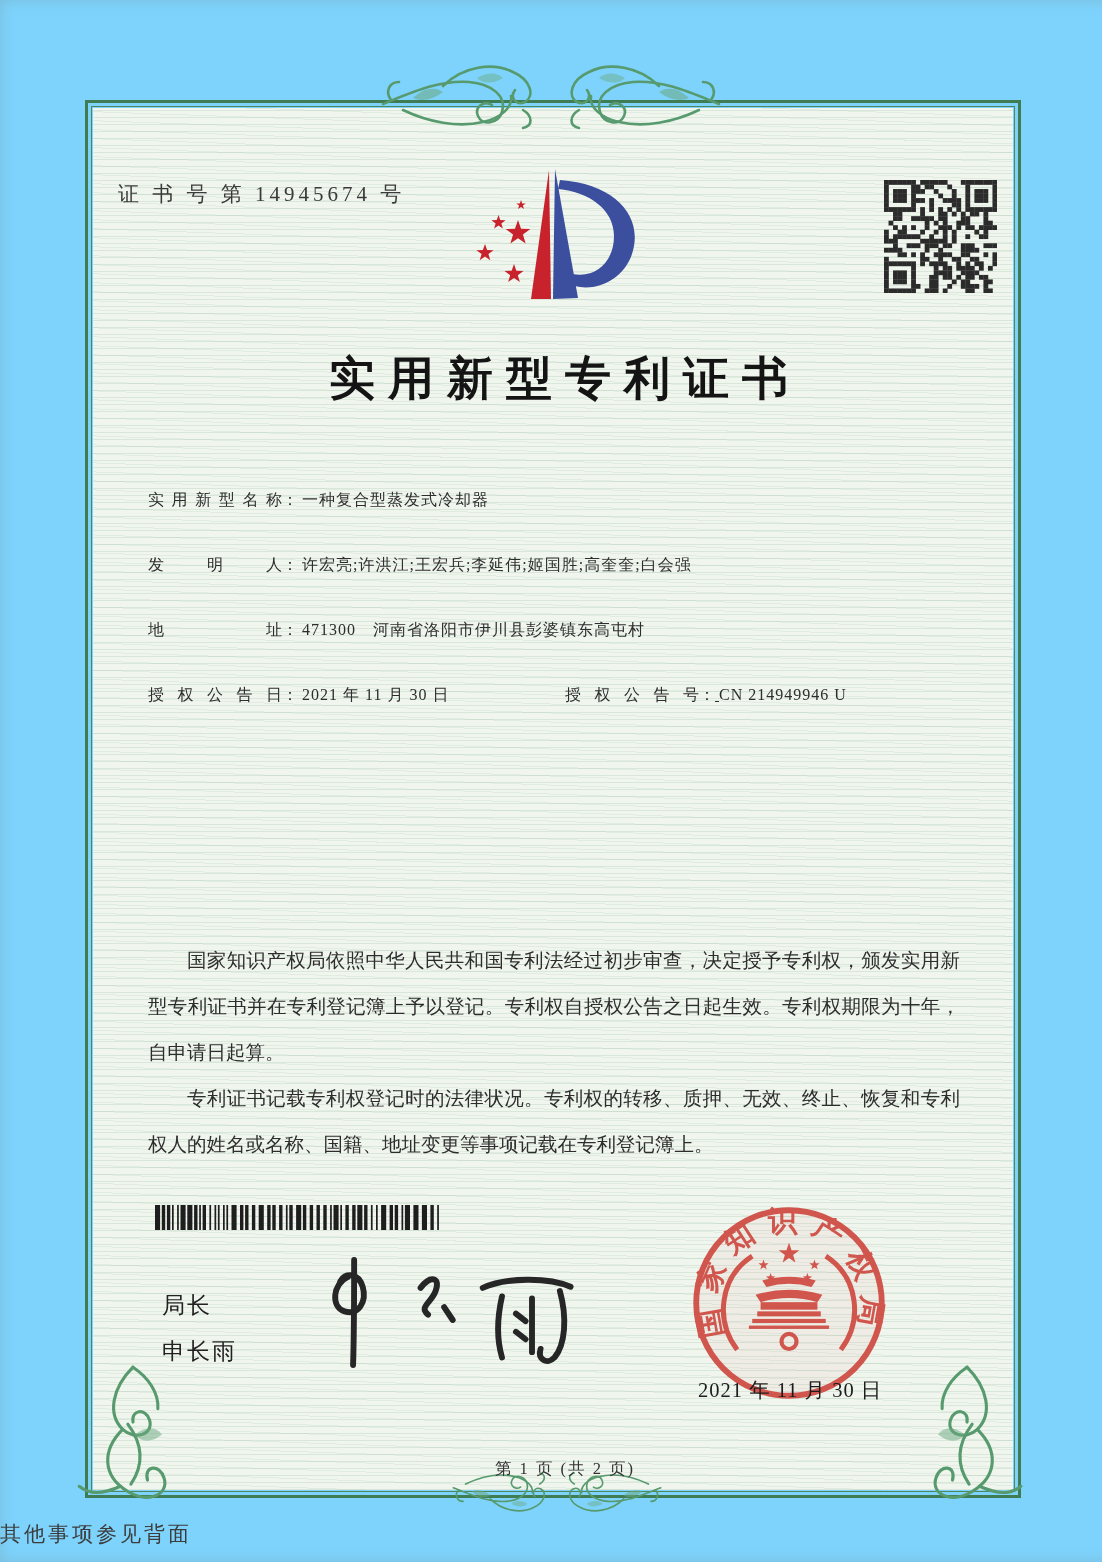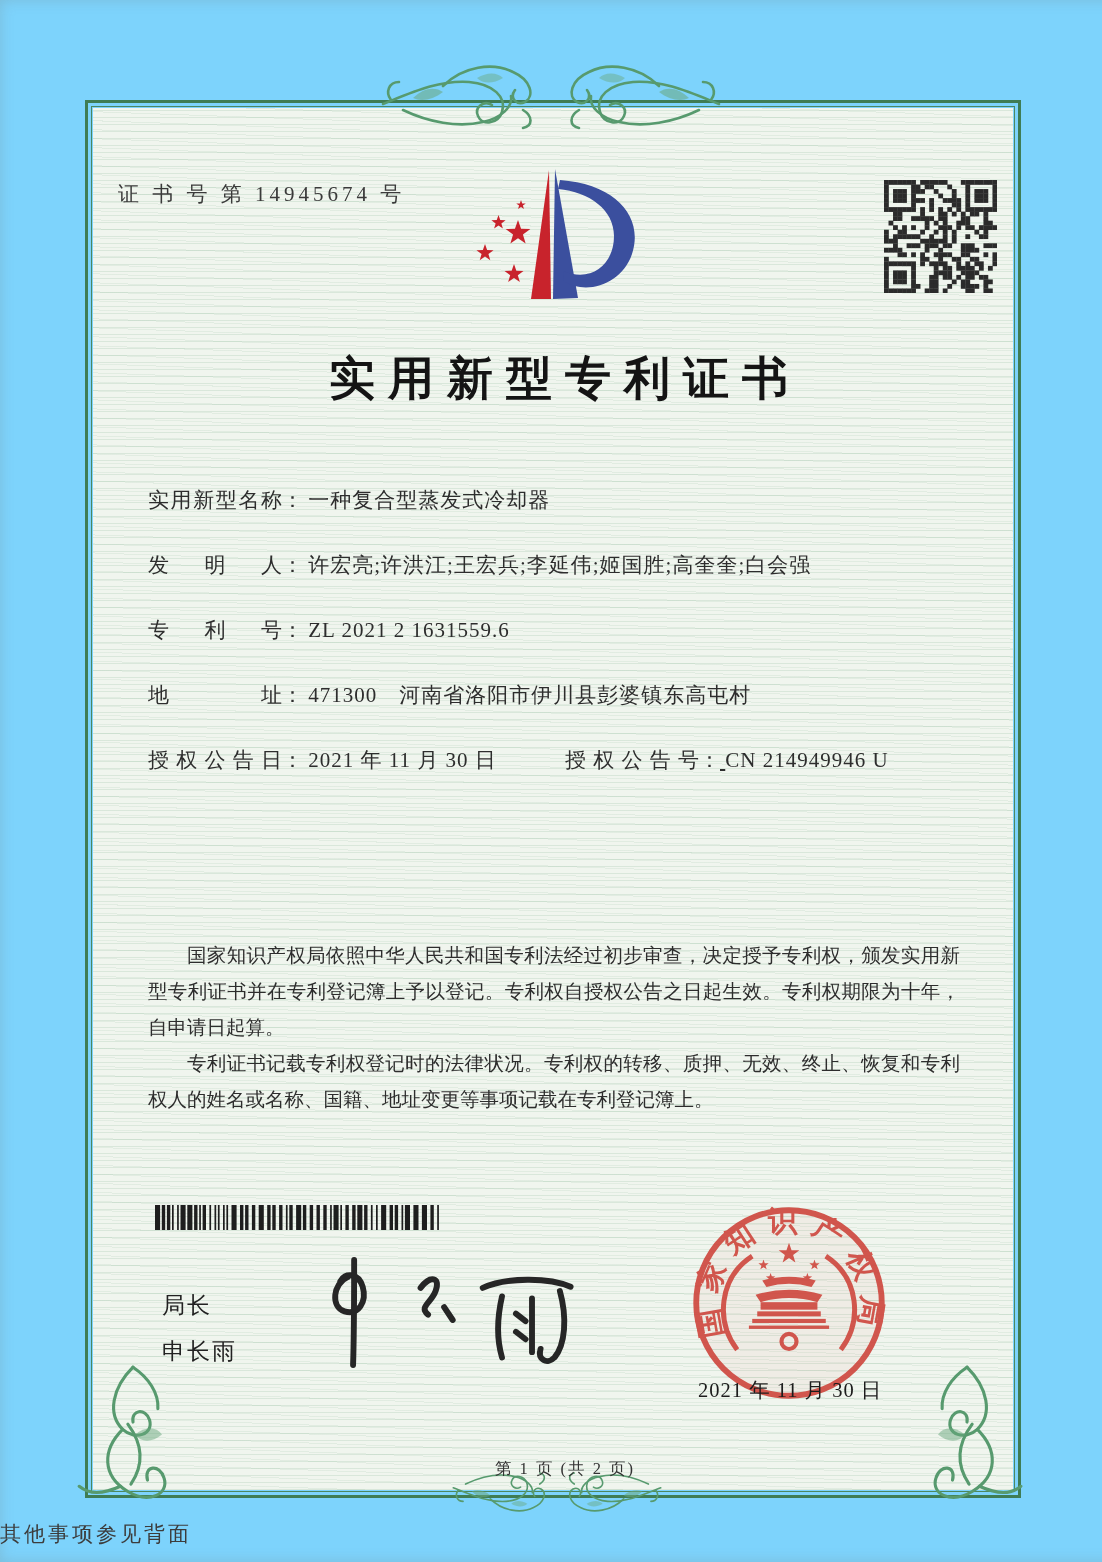--- a/index.html
+++ b/index.html
@@ -15,27 +15,27 @@
       repeating-linear-gradient(2deg, rgba(125,175,140,0.13) 0px, rgba(125,175,140,0.13) 1px, rgba(0,0,0,0) 1px, rgba(0,0,0,0) 9px);}
   .orn{position:absolute;pointer-events:none;}
   
   .cert-no{position:absolute;left:118px;top:180px;font-size:21px;letter-spacing:4px;color:#3a3a3a;}
   .logo{position:absolute;left:452px;top:156px;}
   .qr{position:absolute;left:884px;top:180px;width:113px;height:113px;}
   .title{position:absolute;left:0;right:0;top:348px;text-align:center;font-size:46px;font-weight:700;
          letter-spacing:13px;color:#141414;}
   
   .fields{position:absolute;left:148px;top:486px;width:820px;}
-  .frow{height:65px;font-size:21px;color:#2d2d2d;line-height:28px;position:relative;white-space:nowrap;}
+  .frow{height:65px;font-size:16px;color:#2d2d2d;line-height:28px;position:relative;white-space:nowrap;}
   .flabel{display:inline-block;width:134px;text-align:justify;text-align-last:justify;vertical-align:top;}
   .fcolon{display:inline-block;vertical-align:top;}
   .fvalue{display:inline-block;vertical-align:top;letter-spacing:1px;}
   .grant-col2{position:absolute;left:417px;top:0;text-decoration:underline;}
   
-  .paras{position:absolute;left:148px;top:938px;width:812px;font-size:19.5px;line-height:36px;color:#2d2d2d;
+  .paras{position:absolute;left:148px;top:938px;width:812px;font-size:19.5px;line-height:46px;color:#2d2d2d;
          text-align:justify;}
   .paras p{margin:0;text-indent:2em;}
   
   .barcode{position:absolute;left:155px;top:1205px;}
   .officer-title{position:absolute;left:162px;top:1290px;font-size:23px;color:#222;letter-spacing:2px;}
   .officer-name{position:absolute;left:162px;top:1336px;font-size:23px;color:#222;letter-spacing:2px;text-align:right;}
   .signature{position:absolute;left:292px;top:1250px;}
   .seal{position:absolute;left:672px;top:1186px;opacity:0.9;}
   .seal-date{position:absolute;left:698px;top:1376px;font-size:20.5px;color:#1c1c1c;letter-spacing:1px;z-index:3;}
   .page-no{position:absolute;left:0;right:0;top:1458px;text-align:center;font-size:16.5px;color:#333;letter-spacing:2px;}
@@ -440,24 +440,20 @@
   <div class="fields">
     <div class="frow">
       <span class="flabel">实用新型名称</span><span class="fcolon">：</span>
       <span class="fvalue">一种复合型蒸发式冷却器</span>
     </div>
     <div class="frow">
       <span class="flabel">发明人</span><span class="fcolon">：</span>
       <span class="fvalue">许宏亮;许洪江;王宏兵;李延伟;姬国胜;高奎奎;白会强</span>
     </div>
     <div class="frow">
-      <span class="flabel">专利号</span><span class="fcolon">：</span>
-      <span class="fvalue">ZL 2021 2 1631559.6</span>
-    </div>
-    <div class="frow">
       <span class="flabel">地址</span><span class="fcolon">：</span>
       <span class="fvalue">471300　河南省洛阳市伊川县彭婆镇东高屯村</span>
     </div>
     <div class="frow">
       <span>
         <span class="flabel">授权公告日</span><span class="fcolon">：</span>
         <span class="fvalue">2021 年 11 月 30 日</span>
       </span>
       <span class="grant-col2">
         <span class="flabel">授权公告号</span><span class="fcolon">：</span>

